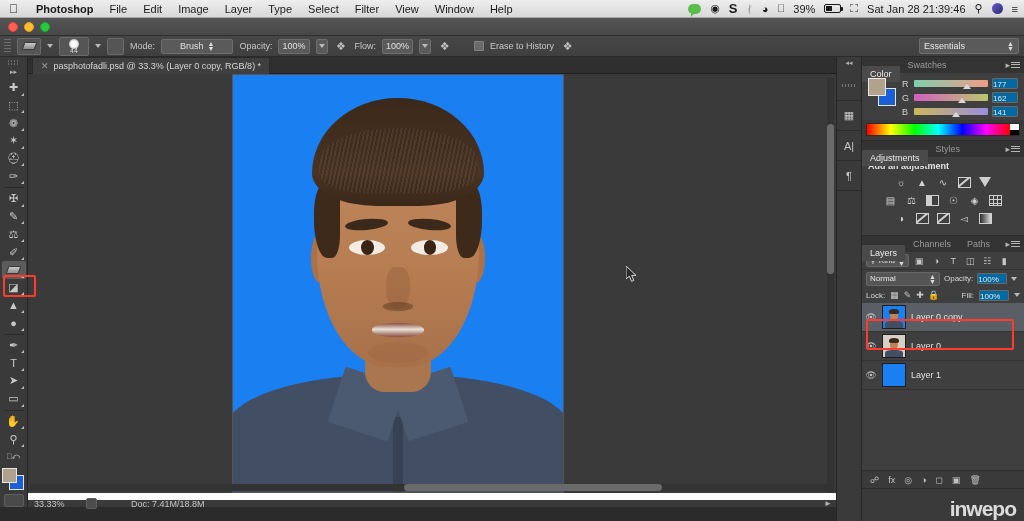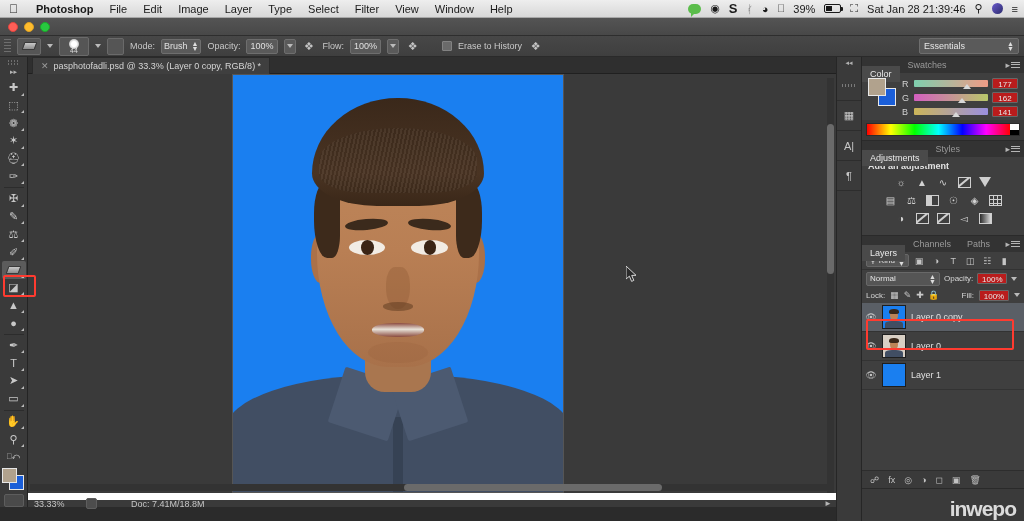--- a/index.html
+++ b/index.html
@@ -64,21 +64,21 @@
   .eraser-glyph{width:13px;height:8px;background:linear-gradient(#c9c9c9,#8d8d8d);
      transform:skewX(-20deg);border-radius:1px;border:1px solid #3a3a3a;}
   .tri{width:0;height:0;border-left:3px solid transparent;border-right:3px solid transparent;border-top:4px solid #bbb;}
   .brushprev{width:30px;height:19px;background:#555;border:1px solid #6a6a6a;border-radius:2px;
      position:relative;display:flex;align-items:flex-end;justify-content:center;}
   .brushprev .dot{position:absolute;top:1px;left:50%;transform:translateX(-50%);
      width:10px;height:10px;border-radius:50%;background:radial-gradient(#fff 35%,#bdbdbd 75%,#8a8a8a);}
   .brushprev .num{font-size:7px;color:#ddd;line-height:7px;padding-bottom:1px;z-index:2;}
   .sqbtn{width:17px;height:17px;background:#555;border:1px solid #6a6a6a;border-radius:2px;}
   .dropd{display:inline-flex;align-items:center;background:#5a5a5a;border:1px solid #6e6e6e;
-     border-radius:2px;height:15px;padding:0 2px;color:#e0e0e0;font-size:9px;gap:4px;}
+     border-radius:2px;height:15px;padding:0 18px;color:#e0e0e0;font-size:9px;gap:4px;}
   .stepper{display:inline-block;font-size:7px;line-height:5px;color:#ddd;}
   .valbox{display:inline-flex;align-items:center;background:#5a5a5a;border:1px solid #6e6e6e;
      border-radius:2px;height:15px;padding:0 3px;color:#e0e0e0;font-size:9px;}
   .minibtn{width:12px;height:15px;background:#5a5a5a;border:1px solid #6e6e6e;border-radius:2px;
      display:flex;align-items:center;justify-content:center;}
   .airbrush{width:15px;height:15px;display:flex;align-items:center;justify-content:center;color:#c4c4c4;font-size:11px;}
   .chk{width:10px;height:10px;background:#6a6a6a;border:1px solid #828282;border-radius:1px;}
   .ess{position:absolute;right:5px;display:inline-flex;align-items:center;justify-content:space-between;
      width:100px;height:16px;background:#5a5a5a;border:1px solid #6e6e6e;border-radius:2px;
      padding:0 4px;font-size:9px;color:#e6e6e6;}
@@ -206,22 +206,22 @@
   .colorsw .bg{position:absolute;top:10px;left:10px;width:18px;height:18px;background:#1a5ed8;border:1px solid #e8e8e8;}
   .sliders{flex:1;}
   .srow{display:flex;align-items:center;gap:4px;margin-bottom:3px;}
   .srow .lbl{font-size:9px;color:#d2d2d2;width:8px;}
   .track{position:relative;flex:1;height:7px;border-radius:1px;}
   .track.r{background:linear-gradient(90deg,#7ecfae,#f09b86);}
   .track.g{background:linear-gradient(90deg,#d45fc0,#b8c86a);}
   .track.b{background:linear-gradient(90deg,#cdb659,#9a8fe0);}
   .knob{position:absolute;top:4px;width:0;height:0;border-left:4px solid transparent;
     border-right:4px solid transparent;border-bottom:5px solid #d8d8d8;}
-  .vbox{width:26px;height:11px;background:#b91c1c;border:1px solid #676767;border-radius:1px;
-    font-size:8px;color:#e5e5e5;text-align:center;line-height:11px;}
+  .vbox{width:26px;height:11px;background:#0369a1;border:1px solid #676767;border-radius:1px;
+    font-size:8px;color:#e5e5e5;text-align:left;line-height:11px;}
   .spectrum{height:13px;margin:3px 4px 4px;display:flex;border:1px solid #2c2c2c;}
   .spectrum .grad{flex:1;background:linear-gradient(90deg,#ff0000,#ffff00,#00ff00,#00ffff,#0000ff,#ff00ff,#ff0000);}
   .spectrum .wk{width:9px;display:flex;flex-direction:column;}
   .spectrum .wk i{flex:1;}
   .spectrum .wk .w{background:#fff;} .spectrum .wk .k{background:#000;}
 
   
   .adjbody{background:#3f3f3f;padding:4px 6px 6px;}
   .adjtitle{font-size:9px;color:#e2e2e2;font-weight:bold;margin-bottom:4px;}
   .adjrow{display:flex;justify-content:center;gap:6px;margin-bottom:4px;}

